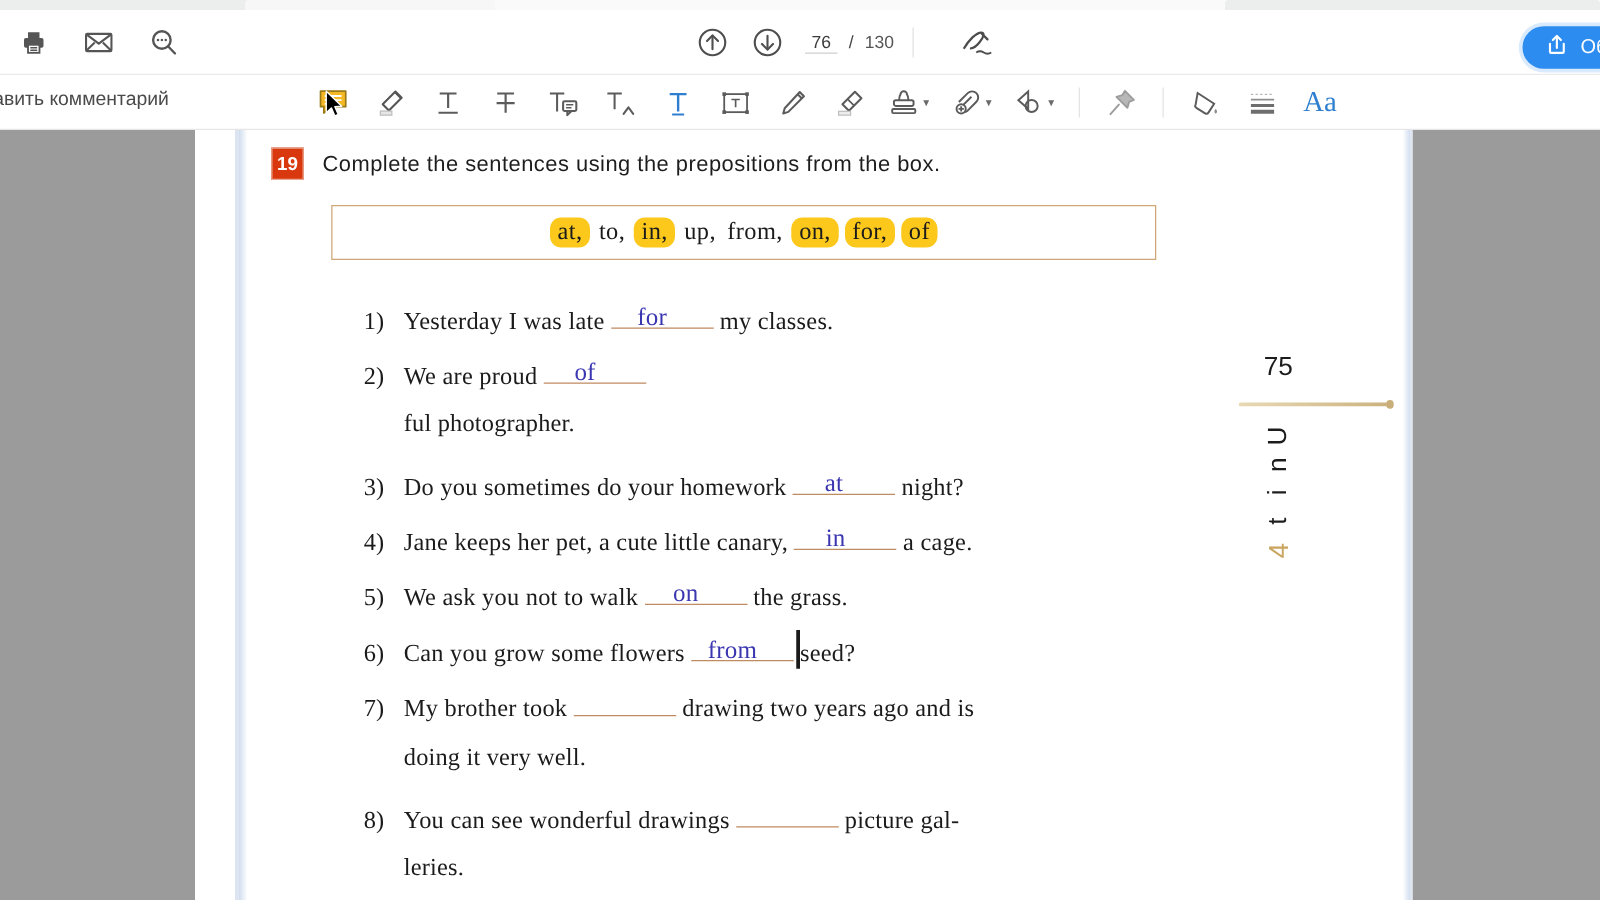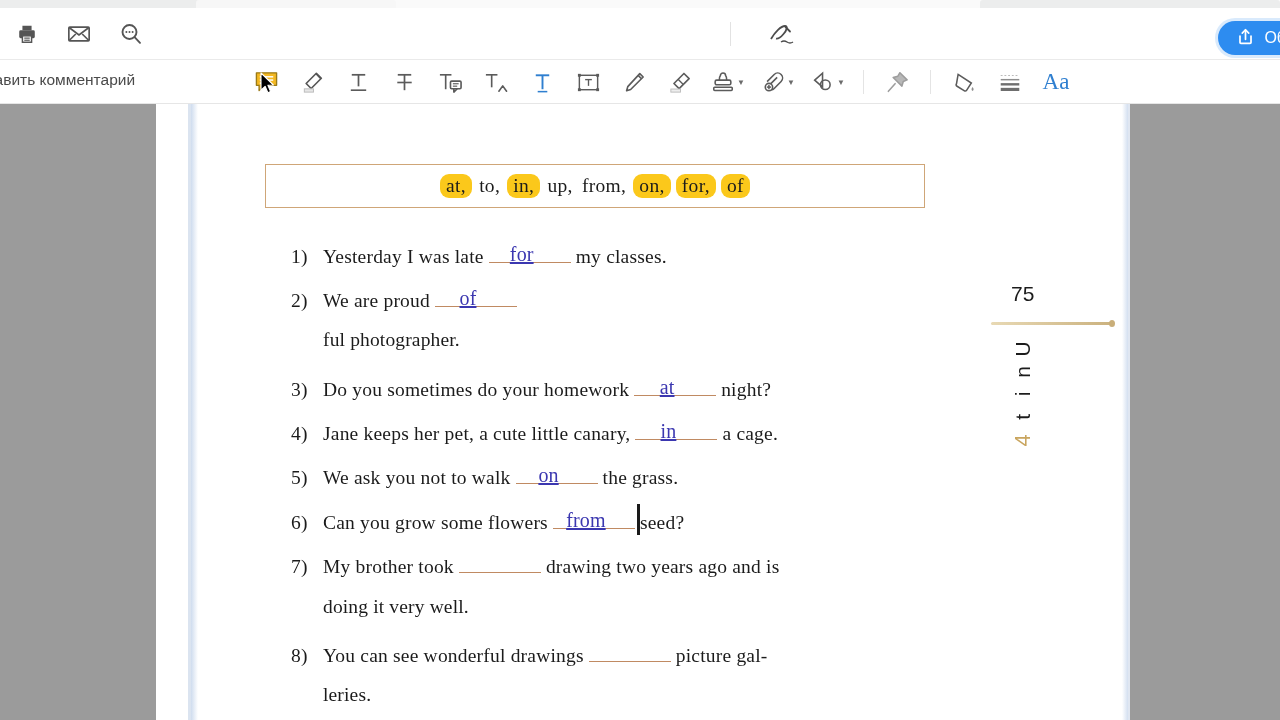--- a/index.html
+++ b/index.html
@@ -123,21 +123,20 @@
 
   .blank {
     position: relative; display: inline-block; text-align: center;
     border-bottom: 1.4px solid #c08a62;
     vertical-align: baseline;
   }
   .ans {
     position: absolute; left: 0; right: 16px; bottom: -2px;
     color: #3b37b0; font-family: "Liberation Serif", serif; font-size: 20px;
     text-align: center;
-    text-decoration: underline;
   }
   .caret-bar {
     position: absolute; right: -5px; bottom: -7px; width: 2.5px; height: 31px; background: #1a1a1a;
   }
 
   .cont { position: absolute; left: 132px; font-size: 19.5px; white-space: nowrap; letter-spacing: .15px; }
 
   
   .pg-num { position: absolute; left: 820px; top: 178px; font-family: "Liberation Sans", sans-serif; font-size: 21px; color: #1c1c1c; }
   .pg-rule { position: absolute; left: 800px; top: 218px; width: 120px; height: 3px; background: linear-gradient(to right,#e8d9b4,#cbb27f); border-radius: 2px; }
@@ -185,20 +184,41 @@
         <svg width="24" height="24" viewBox="0 0 24 24" fill="none" stroke="#555" stroke-width="1.9">
           <circle cx="10.5" cy="10" r="7"></circle>
           <line x1="15.6" y1="15.2" x2="21" y2="20.8" stroke-linecap="round"></line>
           <circle cx="7.4" cy="10" r="1" fill="#555" stroke="none"></circle>
           <circle cx="10.5" cy="10" r="1" fill="#555" stroke="none"></circle>
           <circle cx="13.6" cy="10" r="1" fill="#555" stroke="none"></circle>
         </svg>
       </div>
     </div>
 
+    <div class="pagenav">
+      <div class="navbtn">
+        <svg width="26" height="26" viewBox="0 0 26 26" fill="none" stroke="#4f4f4f" stroke-width="1.7">
+          <circle cx="13" cy="13" r="10.2"></circle>
+          <line x1="13" y1="18.4" x2="13" y2="7.6" stroke-linecap="round"></line>
+          <path d="M8.6 11.8 L13 7.3 L17.4 11.8" stroke-linecap="round" stroke-linejoin="round"></path>
+        </svg>
+      </div>
+      <div class="navbtn">
+        <svg width="26" height="26" viewBox="0 0 26 26" fill="none" stroke="#4f4f4f" stroke-width="1.7">
+          <circle cx="13" cy="13" r="10.2"></circle>
+          <line x1="13" y1="7.6" x2="13" y2="18.4" stroke-linecap="round"></line>
+          <path d="M8.6 14.2 L13 18.7 L17.4 14.2" stroke-linecap="round" stroke-linejoin="round"></path>
+        </svg>
+      </div>
+      <div class="pagebox">
+        <span class="pagecur">76</span>
+        <span>/</span>
+        <span class="pagetot">130</span>
+      </div>
+    </div>
     <div class="tb-sep1"></div>
 
     <div class="signbtn">
       <svg width="28" height="26" viewBox="0 0 28 26" fill="none" stroke="#4c4c4c" stroke-width="1.8">
         <path d="M4 17 C8 10, 14 4, 18 4 C21 4, 20 8, 16.5 12 C14 15, 11 17, 9 16.6"></path>
         <path d="M18.5 5 L23 9.5" stroke-linecap="round"></path>
         <path d="M14 20 q3-2 6 0 t6 0" stroke-width="1.4"></path>
       </svg>
     </div>
 
@@ -370,20 +390,24 @@
       <path d="M1 1 L1 18.2 L5.1 14.3 L7.9 20.8 L10.6 19.6 L7.9 13.3 L13.4 13 Z" fill="#000" stroke="#fff" stroke-width="1.1" stroke-linejoin="round"></path>
     </svg>
   </div>
 
   <div class="viewer">
     <div class="page-left-gut"></div>
 
     <div class="page">
       <div class="doc">
 
+        <div class="ex-head">
+          <div class="ex-num">19</div>
+          <div class="ex-title">Complete the sentences using the prepositions from the box.</div>
+        </div>
 
         <div class="wordbox">
           <div class="wordbox-inner" id="wordbox-inner"><span class="hl">at,</span> <span class="plain">to,</span> <span class="hl">in,</span> <span class="plain">up,</span> <span class="plain">from,</span> <span class="hl">on,</span> <span class="hl">for,</span> <span class="hl">of</span> </div>
         </div>
 
         <div id="sentences">
             <div class="sent" style="top: 137px;"><span class="idx">1)</span><span class="w">Yesterday I was late</span> <span class="blank" style="width: 82px; height: 22px;"><span class="ans">for</span></span> <span class="w">my classes.</span></div>
             <div class="sent" style="top: 181px;"><span class="idx">2)</span><span class="w">We are proud</span> <span class="blank" style="width: 82px; height: 22px;"><span class="ans">of</span></span> </div>
             <div class="cont" style="top: 225px;">ful photographer.</div>
             <div class="sent" style="top: 270px;"><span class="idx">3)</span><span class="w">Do you sometimes do your homework</span> <span class="blank" style="width: 82px; height: 22px;"><span class="ans">at</span></span> <span class="w">night?</span></div>

